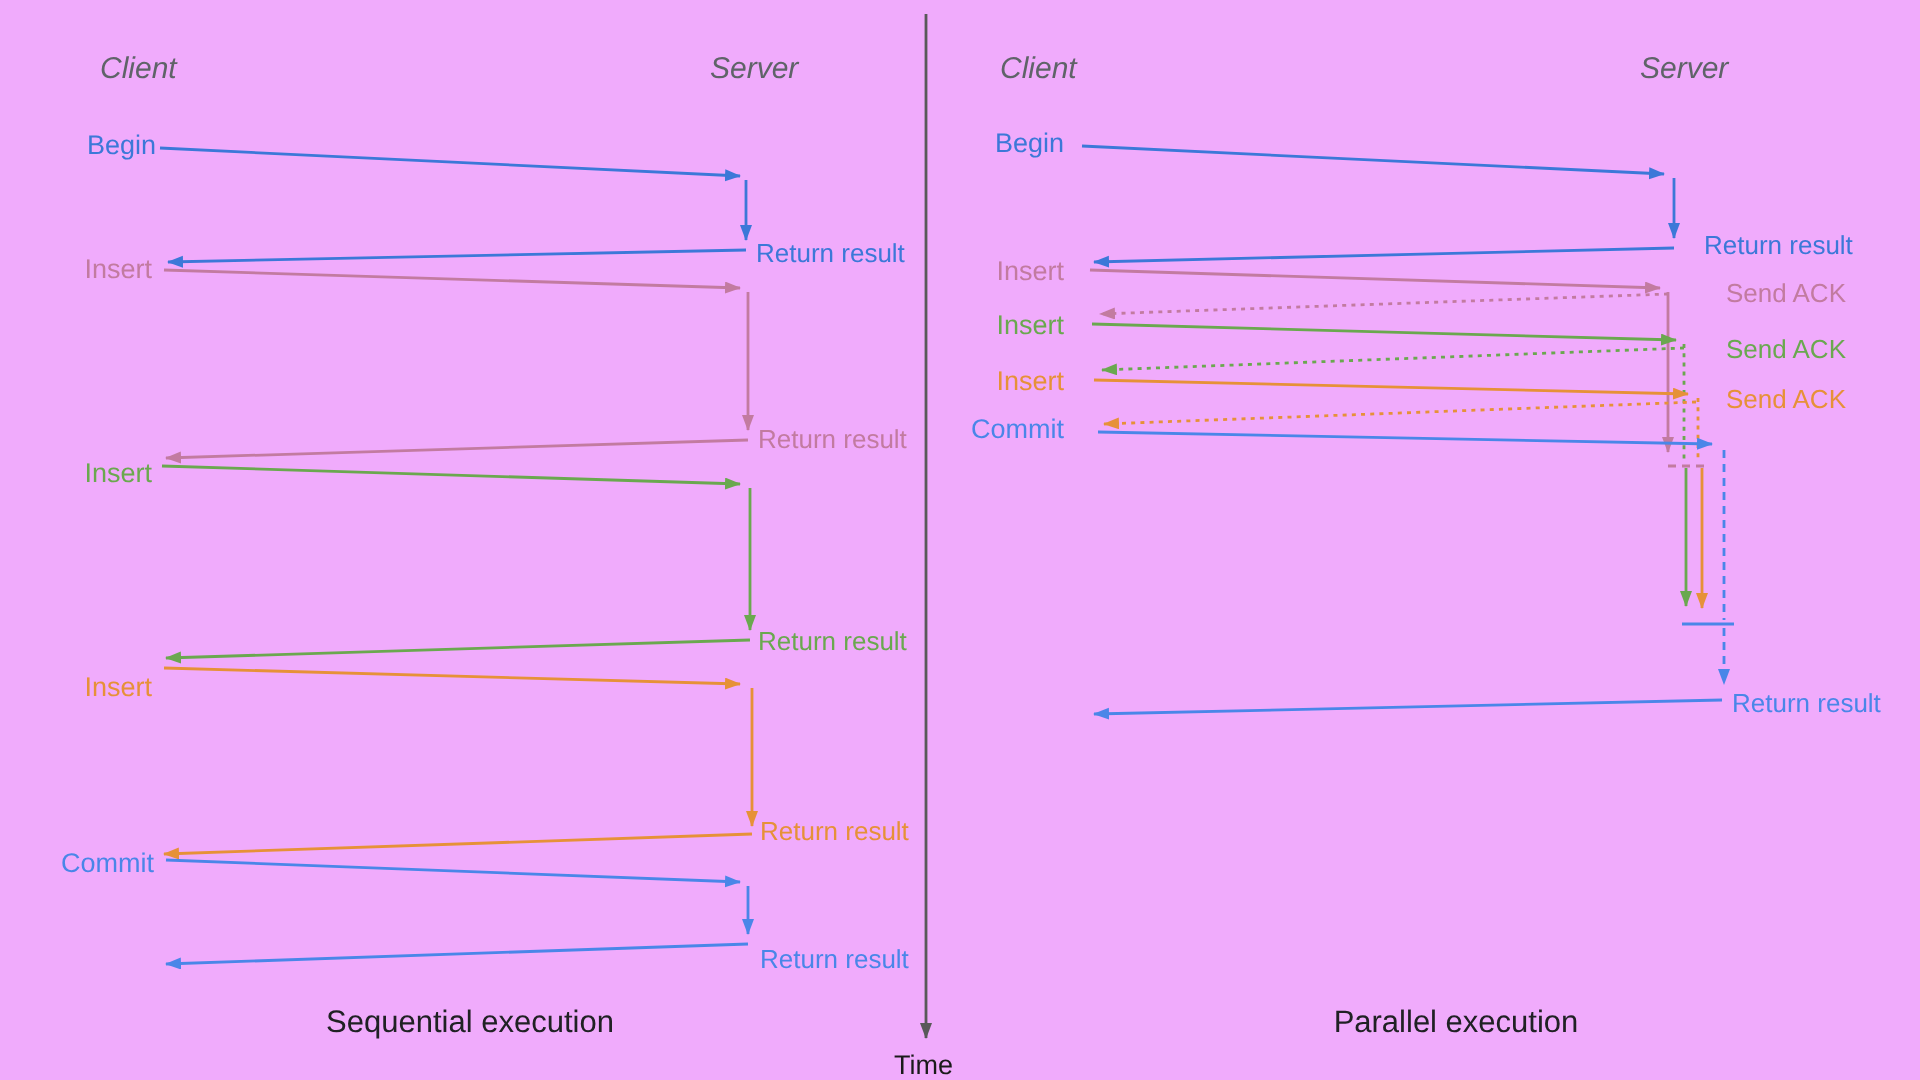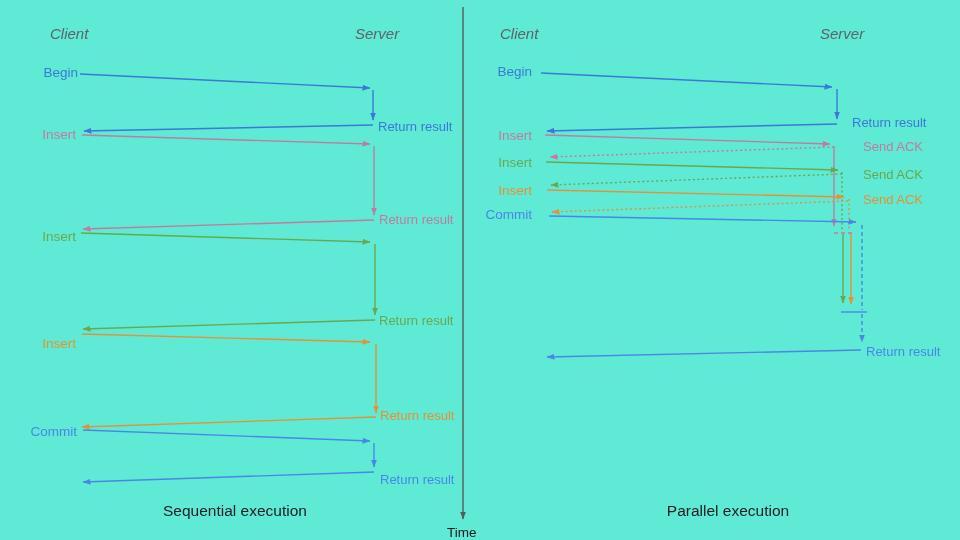--- a/index.html
+++ b/index.html
@@ -1,16 +1,16 @@
 <!DOCTYPE html>
 <html><head>
 <meta charset="utf-8">
 <style>
   html,body{margin:0;padding:0;background:#ffffff;}
-  .stage{position:relative;width:960px;height:540px;background:#5eead4;overflow:hidden;
+  .stage{position:relative;width:960px;height:540px;background:#f0abfc;overflow:hidden;
          font-family:"Liberation Sans", sans-serif;}
   svg text{font-family:"Liberation Sans", sans-serif;}
   .hdr{font-size:15px;font-style:italic;fill:#5f6368;}
   .op{font-size:13.5px;}
   .res{font-size:13px;}
   .title{font-size:15.5px;fill:#202124;}
   .time{font-size:13.5px;fill:#1a1a1a;}
   .t-blue1{fill:#3c78d8;} .t-blue2{fill:#4a86e8;} .t-pink{fill:#c27ba0;}
   .t-green{fill:#6aa84f;} .t-orange{fill:#e69138;}
   .l{fill:none;stroke-width:1.4;}

